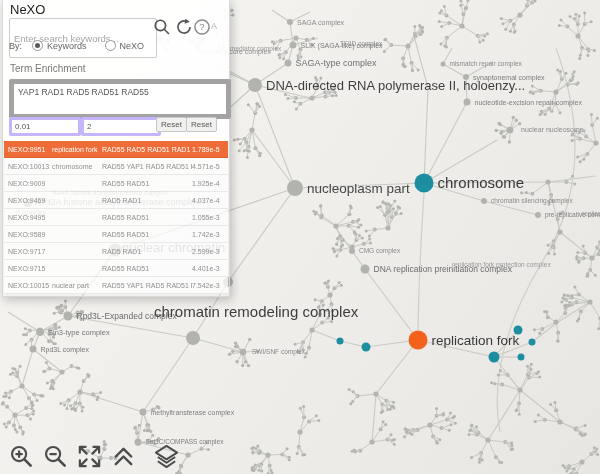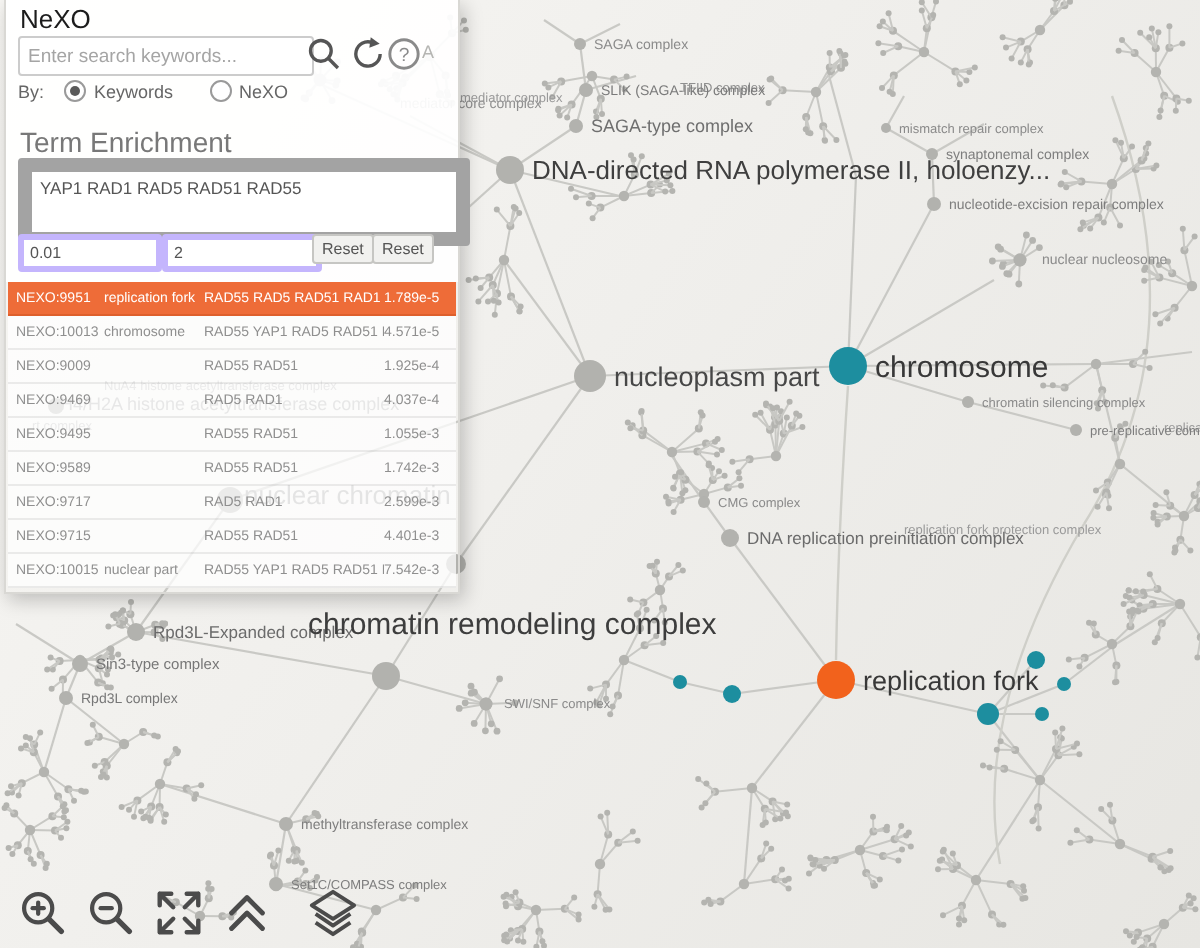--- a/index.html
+++ b/index.html
@@ -9,33 +9,33 @@
   svg{display:block;}
   #graph{position:absolute;left:0;top:0;}
 
   
   .panel{position:absolute;left:2px;top:0;width:226px;height:296px;
     border:1px solid #d9d8d4;border-top:none;
     box-shadow:2px 3px 9px rgba(0,0,0,0.22);}
   .panel-top{position:absolute;left:0;top:0;right:0;height:141px;background:rgba(255,255,255,0.93);}
   .app-title{position:absolute;left:7px;top:2px;font-size:13px;font-weight:normal;color:#1c1c1c;}
   .search-input{position:absolute;left:6px;top:18px;width:138px;height:16px;border:1px solid #ccc;
-    border-radius:2px;font-size:9.5px;padding:1px 4px;color:#444;outline:none;background:#fff;}
+    border-radius:2px;font-size:9.5px;padding:11px 4px;color:#444;outline:none;background:#fff;}
   .search-input::placeholder{color:#a5a5a5;}
   .p-icon{position:absolute;top:18px;width:18px;height:18px;cursor:pointer;}
   .p-icon.i1{left:150px;} .p-icon.i2{left:172px;} .p-icon.i3{left:190px;}
   .a-glyph{position:absolute;left:208px;top:21px;font-size:9px;color:#b5b5b2;}
   .radio-row{position:absolute;left:6px;top:40px;display:flex;align-items:center;font-size:9px;color:#666;}
   .radio{display:inline-block;width:9px;height:9px;border:1px solid #9a9a9a;border-radius:50%;
     margin:0 4px 0 10px;position:relative;background:#fff;cursor:pointer;}
   .radio.checked::after{content:"";position:absolute;left:2px;top:2px;width:5px;height:5px;
     border-radius:50%;background:#5a5a5a;}
   .radio-row .gap{margin-left:18px;}
-  .section-title{position:absolute;left:7px;top:63px;font-size:14px;color:#787878;}
-  .gene-ta{position:absolute;left:6px;top:79px;width:204px;height:24px;resize:none;border:7px solid #a3a3a3;
+  .section-title{position:absolute;left:7px;top:63px;font-size:10px;color:#787878;}
+  .gene-ta{position:absolute;left:6px;top:79px;width:204px;height:24px;resize:none;border:5px solid #a3a3a3;
     border-radius:2px;font-family:"Liberation Sans",sans-serif;font-size:8.5px;color:#555;padding:3px 4px;outline:none;background:#fff;}
   .param-row{position:absolute;left:6px;top:117px;height:15px;}
   .param-row input{position:absolute;top:0;height:11px;border:3px solid #c4b5fd;border-radius:2px;
     font-size:8px;color:#555;padding:1px 3px;background:#fff;outline:none;}
   .in-p{left:0;width:60px;} .in-d{left:72px;width:68px;}
   .param-row button{position:absolute;top:0;height:15px;font-size:8px;color:#555;background:#f1f1ef;
     border:1px solid #c6c6c3;border-radius:2px;padding:0 4px;cursor:pointer;font-family:"Liberation Sans",sans-serif;}
   .btn-reset{left:147px;} .btn-submit{left:177px;}
 
   

